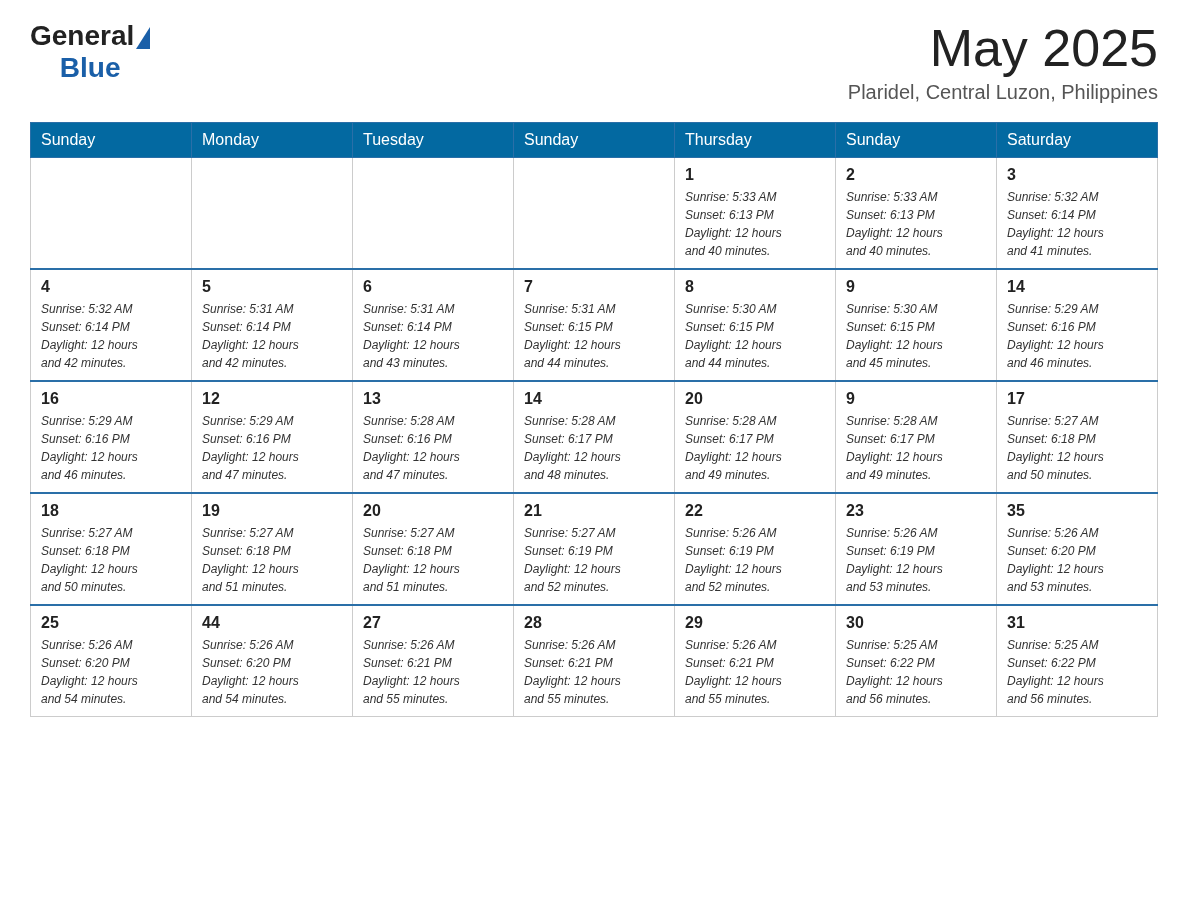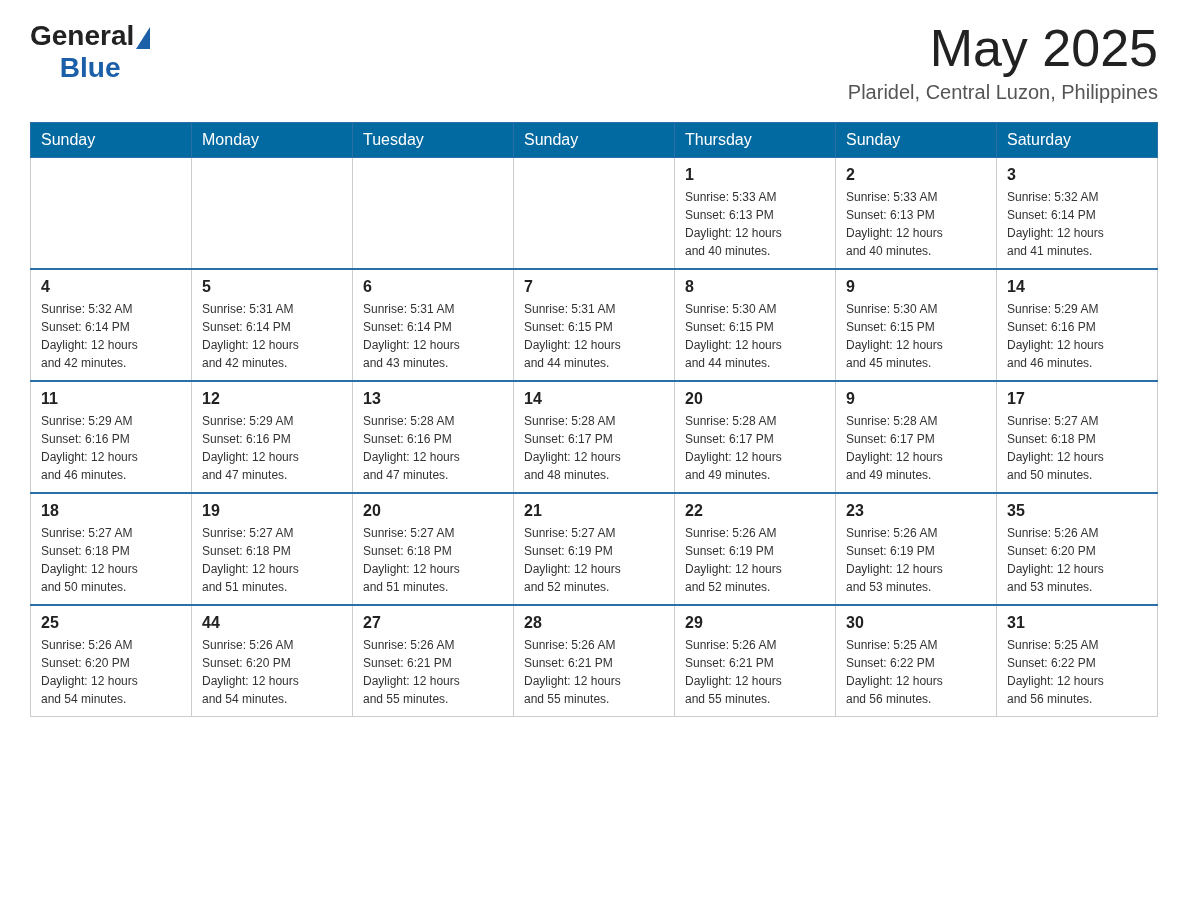--- a/index.html
+++ b/index.html
@@ -84,20 +84,21 @@
     .day-number {
       font-size: 16px;
       font-weight: bold;
       color: #222;
       margin-bottom: 4px;
     }
     .day-info {
       font-size: 12px;
       color: #333;
       line-height: 1.5;
+      font-style: italic;
     }
     .empty-cell {
       background: #f9f9f9;
     }
     .row-divider td {
       border-top: 2px solid #2a6fa8;
     }
   </style>
 </head>
 <body>
@@ -202,21 +203,21 @@
         <td>
           <div class="day-number">14</div>
           <div class="day-info" style="white-space: pre-line;">Sunrise: 5:29 AM
 Sunset: 6:16 PM
 Daylight: 12 hours
 and 46 minutes.</div>
         </td>
       </tr>
       <tr class="row-divider">
         <td>
-          <div class="day-number">11</div>
+          <div class="day-number">16</div>
           <div class="day-info" style="white-space: pre-line;">Sunrise: 5:29 AM
 Sunset: 6:16 PM
 Daylight: 12 hours
 and 46 minutes.</div>
         </td>
         <td>
           <div class="day-number">12</div>
           <div class="day-info" style="white-space: pre-line;">Sunrise: 5:29 AM
 Sunset: 6:16 PM
 Daylight: 12 hours

